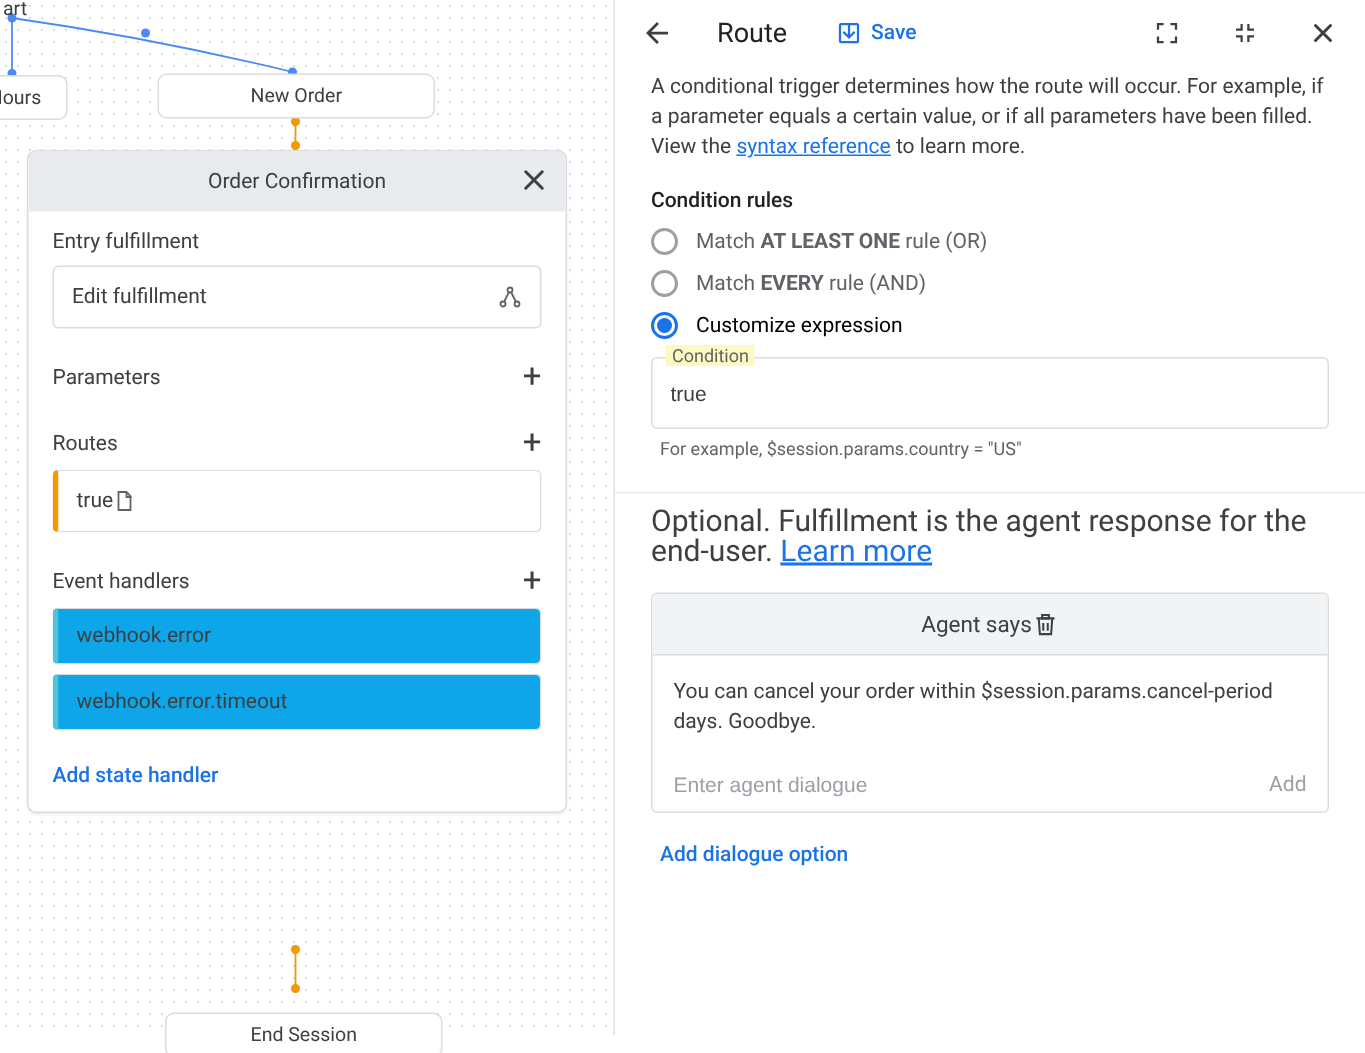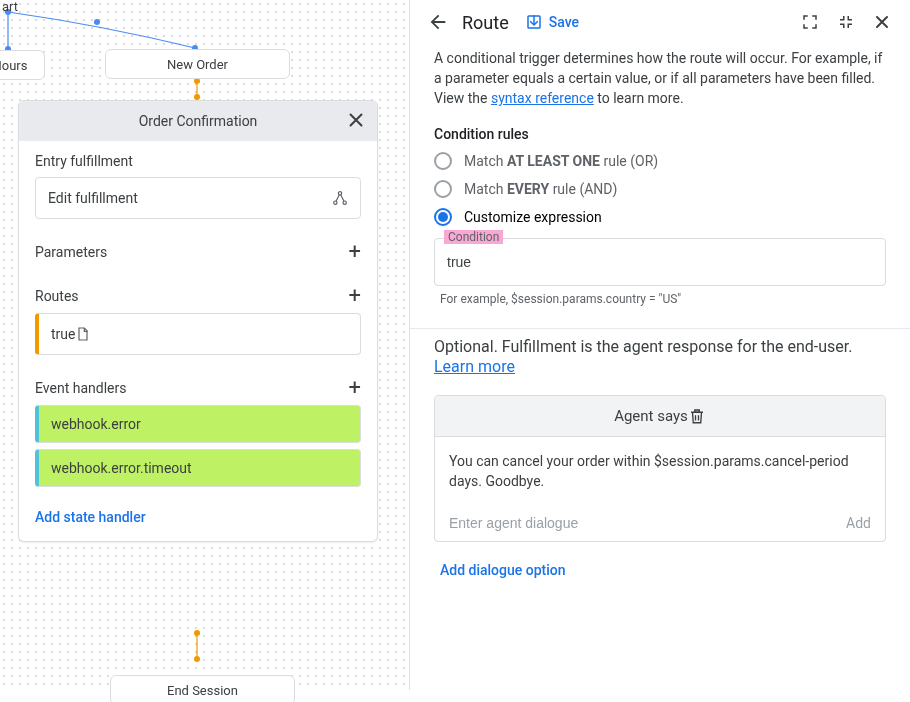--- a/index.html
+++ b/index.html
@@ -124,21 +124,21 @@
   .eh-row{
     border:1px solid #dadce0;
     border-left:4px solid #4fc3d9;
     border-radius:4px;
     height:38px;
     display:flex;
     align-items:center;
     padding:0 12px;
     font-size:14px;
     position:relative;
-    background:#bef264;
+    background:#0ea5e9;
     margin-bottom:6px;
   }
   .link-blue{
     color:#1a73e8;
     font-size:14px;
     font-weight:500;
     cursor:pointer;
     padding:10px 16px 16px 16px;
     display:inline-block;
   }
@@ -147,21 +147,21 @@
   .panel {
     flex: 1;
     height: 702px;
     overflow: auto;
     padding: 0;
   }
   .panel-header{
     display:flex;
     align-items:center;
     padding:10px 16px;
-    gap:12px;
+    gap:28px;
     text-align:center;
   }
   .panel-header .title{
     font-size:18px;
     color:#202124;
   }
   .save-btn{
     color:#1a73e8;
     font-weight:500;
     display:flex;
@@ -184,39 +184,39 @@
     display:inline-flex;align-items:center;justify-content:center;flex-shrink:0;
   }
   .radio.sel{border-color:#1a73e8;}
   .radio.sel::after{content:"";width:10px;height:10px;background:#1a73e8;border-radius:50%;}
   .radio-text{color:#5f6368;font-size:14px;}
   .radio-text b{color:#5f6368;}
   .radio-text.sel-text{color:#000000;}
 
   .field-wrap{position:relative;margin-top:12px;}
   .field-label{
-    position:absolute;top:-8px;left:10px;background:#f9a8d4;padding:0 4px;
+    position:absolute;top:-8px;left:10px;background:#fef9c3;padding:0 4px;
     font-size:12px;color:#5f6368;
   }
   .field-input{
     width:100%;border:1px solid #dadce0;border-radius:4px;
     height:48px;padding:10px 12px;font-size:14px;color:#3c4043;outline:none;
   }
   .hint{font-size:12px;color:#5f6368;margin-top:6px;padding-left:6px;}
 
   hr.sep{border:none;border-top:1px solid #e8eaed;margin:22px -24px 0 -24px;}
 
   .coll-head{
     display:flex;align-items:center;justify-content:space-between;
     padding:18px 0 6px 0;
   }
   .coll-head .h{font-size:16px;font-weight:500;color:#202124;}
   .coll-head .chev{cursor:pointer;}
 
-  .opt-desc{font-size:16px;color:#3c4043;line-height:20px;margin:8px 0 18px 0;}
+  .opt-desc{font-size:20px;color:#3c4043;line-height:20px;margin:8px 0 18px 0;}
 
   .agent-card{border:1px solid #dadce0;border-radius:4px;overflow:hidden;}
   .agent-head{
     background:#f1f3f4;border-bottom:1px solid #dadce0;
     padding:10px 14px;display:flex;align-items:center;justify-content:center;
     font-size:15px;color:#3c4043;
   }
   .agent-body{padding:14px;}
   .agent-msg{font-size:14px;color:#3c4043;line-height:20px;}
   .agent-input-row{

